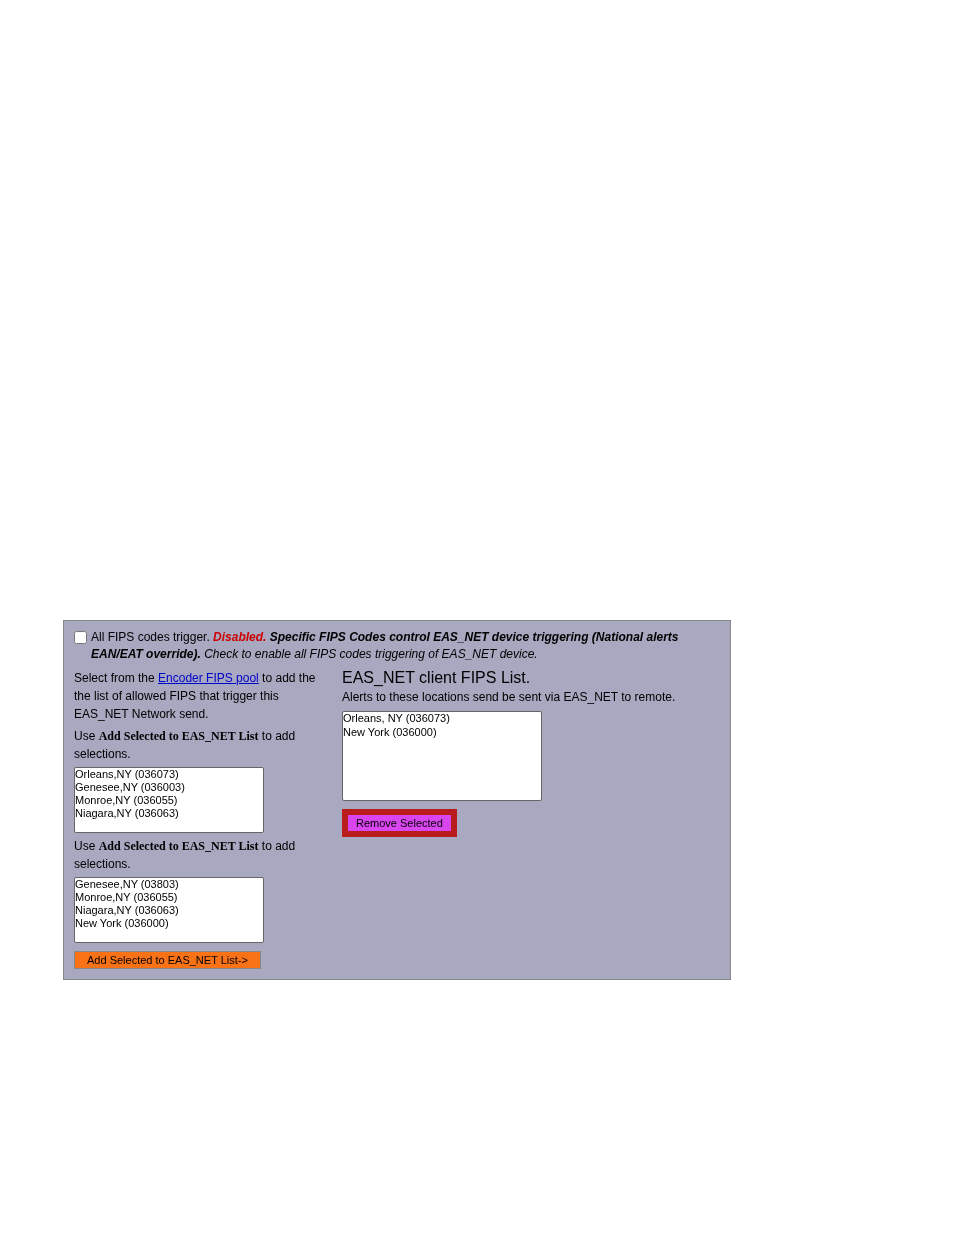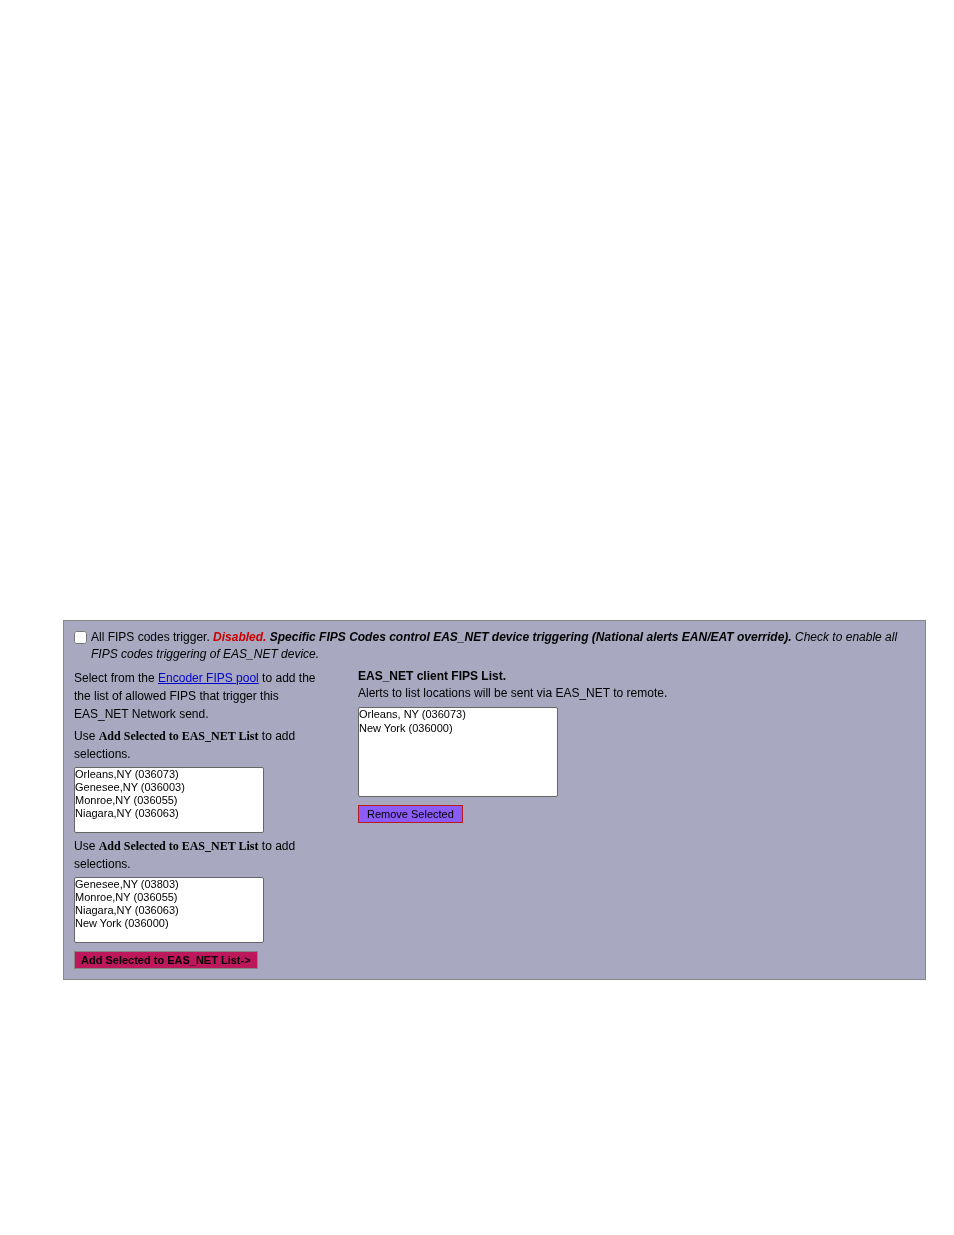--- a/index.html
+++ b/index.html
@@ -8,21 +8,21 @@
       font-family: Arial, sans-serif;
       font-size: 12px;
       width: 954px;
       min-height: 1235px;
       position: relative;
     }
     .main-panel {
       position: absolute;
       top: 620px;
       left: 63px;
-      width: 863px;
+      width: 668px;
       background: #a8a8c0;
       border: 1px solid #888;
       padding: 8px 10px 10px 10px;
     }
     .top-row {
       display: flex;
       align-items: flex-start;
       margin-bottom: 6px;
       font-size: 12px;
     }
@@ -36,21 +36,21 @@
     }
     .top-text {
       font-size: 12px;
       line-height: 1.4;
     }
     .bold-italic { font-weight: bold; font-style: italic; }
     .red { color: #cc0000; font-weight: bold; font-style: italic; }
     .italic { font-style: italic; }
     .content-area {
       display: flex;
-      gap: 24px;
+      gap: 8px;
     }
     .left-panel {
       flex: 0 0 260px;
     }
     .right-panel {
       flex: 1;
     }
     .instruction-text {
       font-size: 12px;
       line-height: 1.5;
@@ -69,51 +69,50 @@
       border: 1px solid #666;
       background: #fff;
       display: block;
       margin-bottom: 4px;
     }
     .section-divider {
       margin: 6px 0;
     }
     button.add-btn {
       font-size: 11px;
-      padding: 2px 6px;
-      background: #be185d;
+      padding: 2px 12px;
+      background: #f97316;
       border: 1px solid #888;
       cursor: pointer;
       margin-top: 4px;
-      font-weight: bold;
     }
     .right-header {
-      font-size: 12px;
-      font-weight: bold;
+      font-size: 16px;
+      font-weight: normal;
       margin-bottom: 2px;
     }
     .right-subtext {
       font-size: 12px;
       margin-bottom: 6px;
       line-height: 1.4;
     }
     select.eas-net-list {
       width: 200px;
       height: 90px;
       font-size: 11px;
       border: 1px solid #666;
       background: #fff;
       display: block;
       margin-bottom: 8px;
     }
     button.remove-btn {
       font-size: 11px;
       padding: 2px 8px;
-      background: #8b5cf6;
-      border: 1px solid #b91c1c;
+      background: #d946ef;
+      border: 6px solid #b91c1c;
       cursor: pointer;
     }
   </style>
 </head>
 <body>
 
 <div class="main-panel">
 
   <div class="top-row">
     <label class="checkbox-label">
@@ -153,21 +152,21 @@
           <option>Monroe,NY (036055)</option>
           <option>Niagara,NY (036063)</option>
           <option>New York (036000)</option>
         </select>
 
       <button class="add-btn">Add Selected to EAS_NET List-&gt;</button>
     </div>
 
     <div class="right-panel">
       <div class="right-header">EAS_NET client FIPS List.</div>
-      <div class="right-subtext">Alerts to list locations will be sent via EAS_NET to remote.</div>
+      <div class="right-subtext">Alerts to these locations send be sent via EAS_NET to remote.</div>
       <select class="eas-net-list" multiple="">
       <option>Orleans, NY (036073)</option>
           <option>New York (036000)</option>
         </select>
       <button class="remove-btn">Remove Selected</button>
     </div>
   </div>
 </div>
 
 </body></html>

